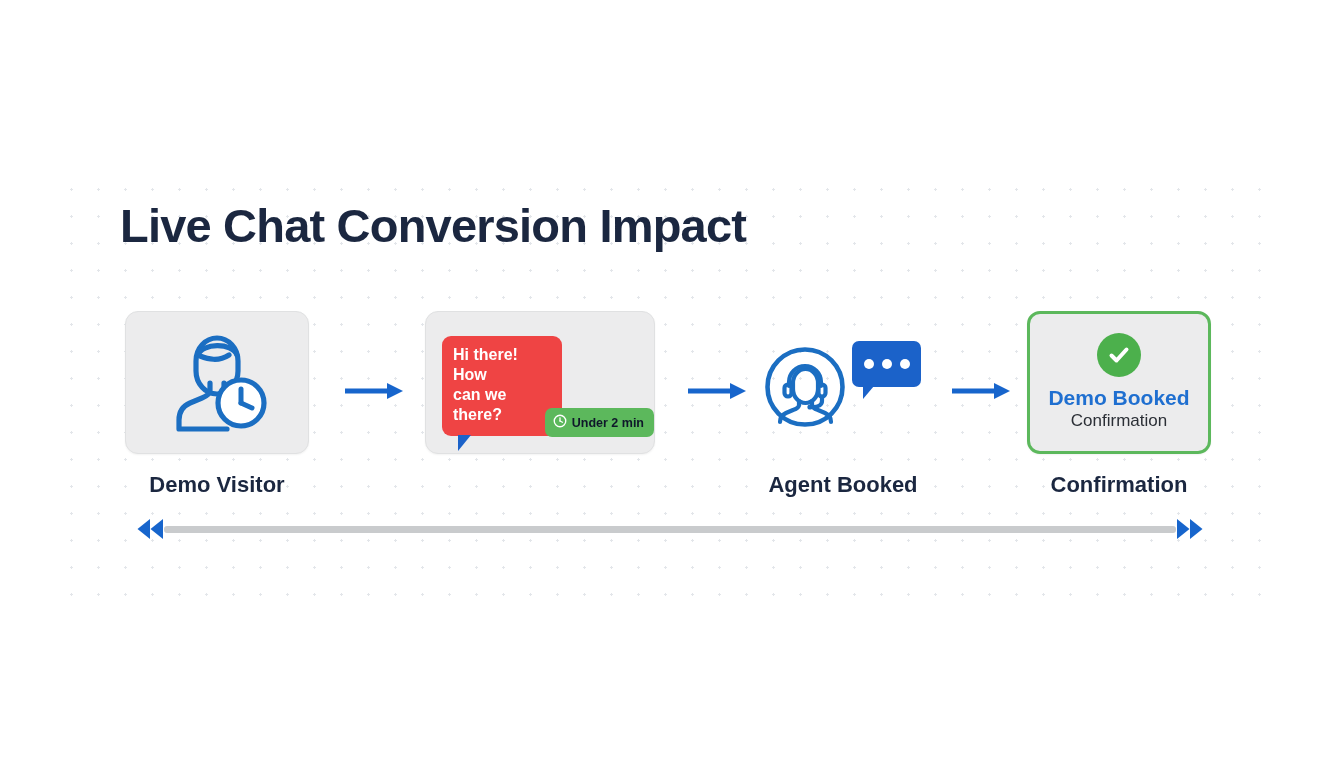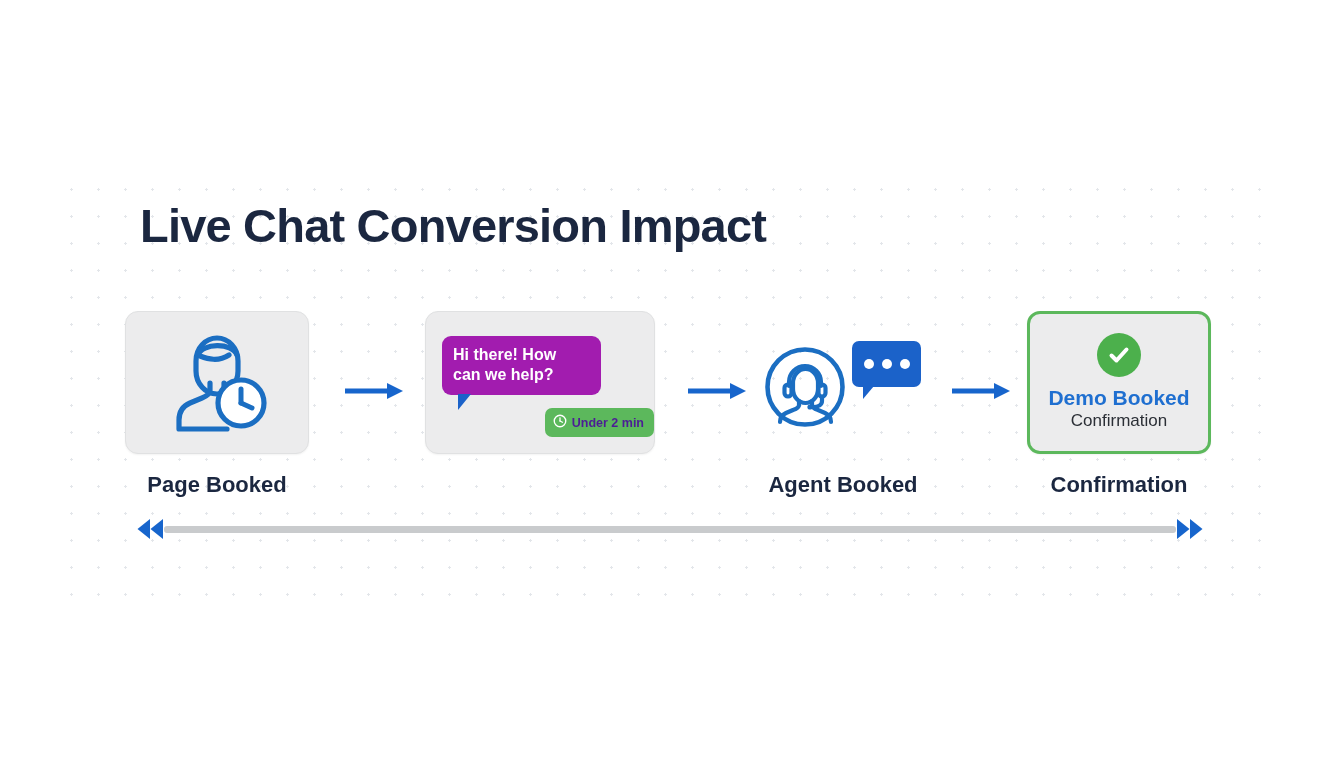--- a/index.html
+++ b/index.html
@@ -23,21 +23,21 @@
     width: 1226px;
     height: 428px;
     background-image: radial-gradient(#e3e6ea 1.25px, transparent 1.3px);
     background-size: 27px 27px;
     background-position: 2px 2px;
   }
 
   
   #page-title {
     position: absolute;
-    left: 140px;
+    left: 120px;
     top: 198px;
     font-size: 47px;
     font-weight: bold;
     color: #1b2740;
     letter-spacing: -0.8px;
     white-space: nowrap;
   }
 
   
   #flow-row {
@@ -89,22 +89,22 @@
     left: 50%;
     top: 50%;
     transform: translate(-50%, -50%);
   }
 
   
   .chat-bubble {
     position: absolute;
     left: 16px;
     top: 24px;
-    width: 159px;
-    background: #a21caf;
+    width: 120px;
+    background: #ef4444;
     border-radius: 9px;
     padding: 9px 11px 10px 11px;
     box-sizing: border-box;
     color: #ffffff;
     font-size: 16px;
     font-weight: bold;
     line-height: 1.26;
     text-align: left;
   }
   .chat-bubble::after {
@@ -120,21 +120,21 @@
   .time-badge {
     position: absolute;
     right: 0px;
     bottom: 16px;
     background: #5cb85c;
     border-radius: 7px;
     padding: 6px 10px 6px 8px;
     display: flex;
     align-items: center;
     gap: 5px;
-    color: #4c1d95;
+    color: #0f172a;
     font-size: 12.5px;
     font-weight: bold;
     white-space: nowrap;
   }
 
   
   .agent-wrap {
     position: absolute;
     left: 50%;
     top: 50%;
@@ -254,35 +254,35 @@
             <path d="M62 54 v7 c0 3 2 5 6 7"></path>
           </g>
           <circle cx="79" cy="74" r="23" fill="#ffffff" stroke="#1b6ec2" stroke-width="5.2"></circle>
           <g stroke="#1b6ec2" stroke-width="5" stroke-linecap="round">
             <line x1="79" y1="74" x2="79" y2="60"></line>
             <line x1="79" y1="74" x2="90" y2="79"></line>
           </g>
         </svg>
       </span>
     </div>
-    <div class="step-label">Page Booked</div>
+    <div class="step-label">Demo Visitor</div>
   </div>
 
   <div class="connector" style="left:345px;">
     <svg width="60" height="20" viewBox="0 0 60 20">
       <line x1="0" y1="10" x2="44" y2="10" stroke="#1765cc" stroke-width="5"></line>
       <polygon points="42,2 58,10 42,18" fill="#1765cc"></polygon>
     </svg>
   </div>
 
   <div class="step" style="left:424px;width:232px;">
     <div class="step-card" style="width:230px;">
       <div class="chat-bubble">
         <div>Hi there! How</div>
-        <div>can we help?</div>
+        <div>can we there?</div>
       </div>
       <div class="time-badge">
         <span>
           <svg width="14" height="14" viewBox="0 0 16 16">
             <circle cx="8" cy="8" r="6.6" fill="none" stroke="#ffffff" stroke-width="1.5"></circle>
             <line x1="8" y1="8" x2="8" y2="4.4" stroke="#ffffff" stroke-width="1.5" stroke-linecap="round"></line>
             <line x1="8" y1="8" x2="10.8" y2="9.4" stroke="#ffffff" stroke-width="1.5" stroke-linecap="round"></line>
           </svg>
         </span>
         <span>Under 2 min</span>

